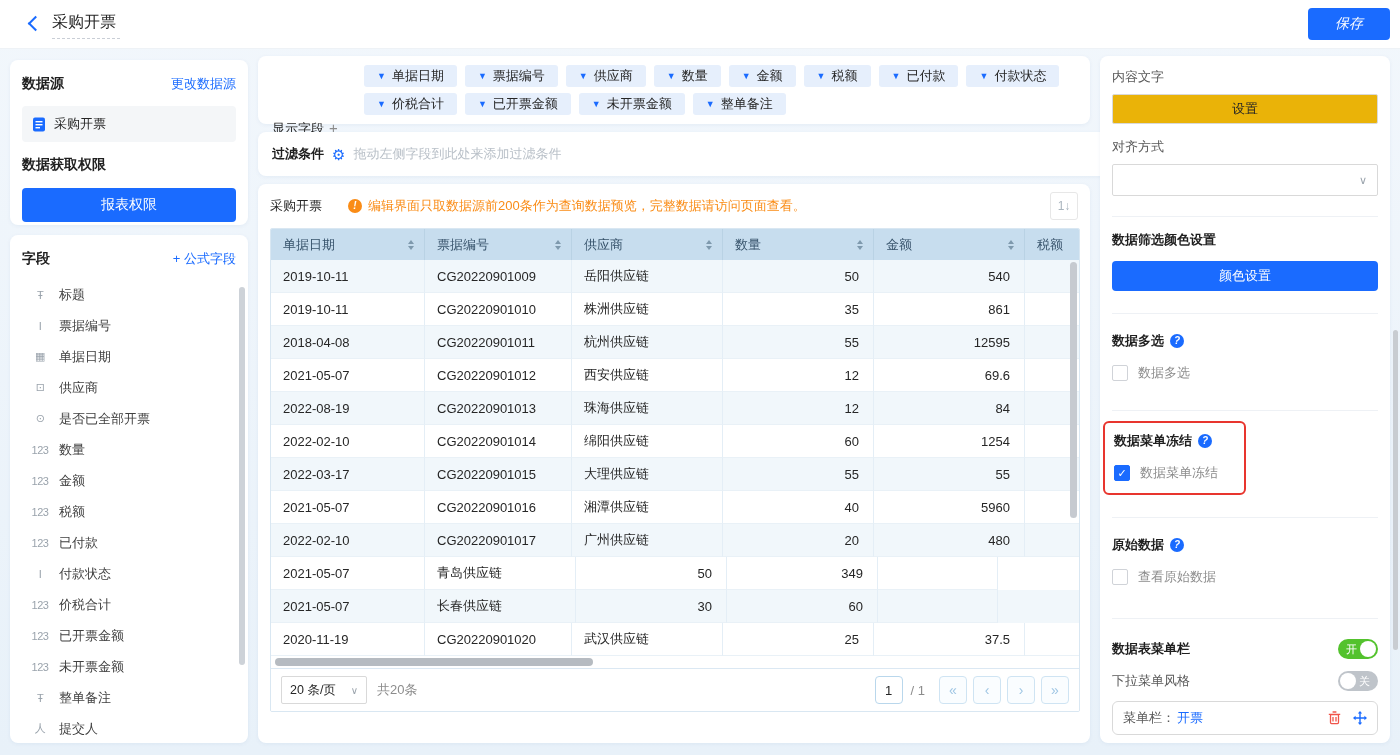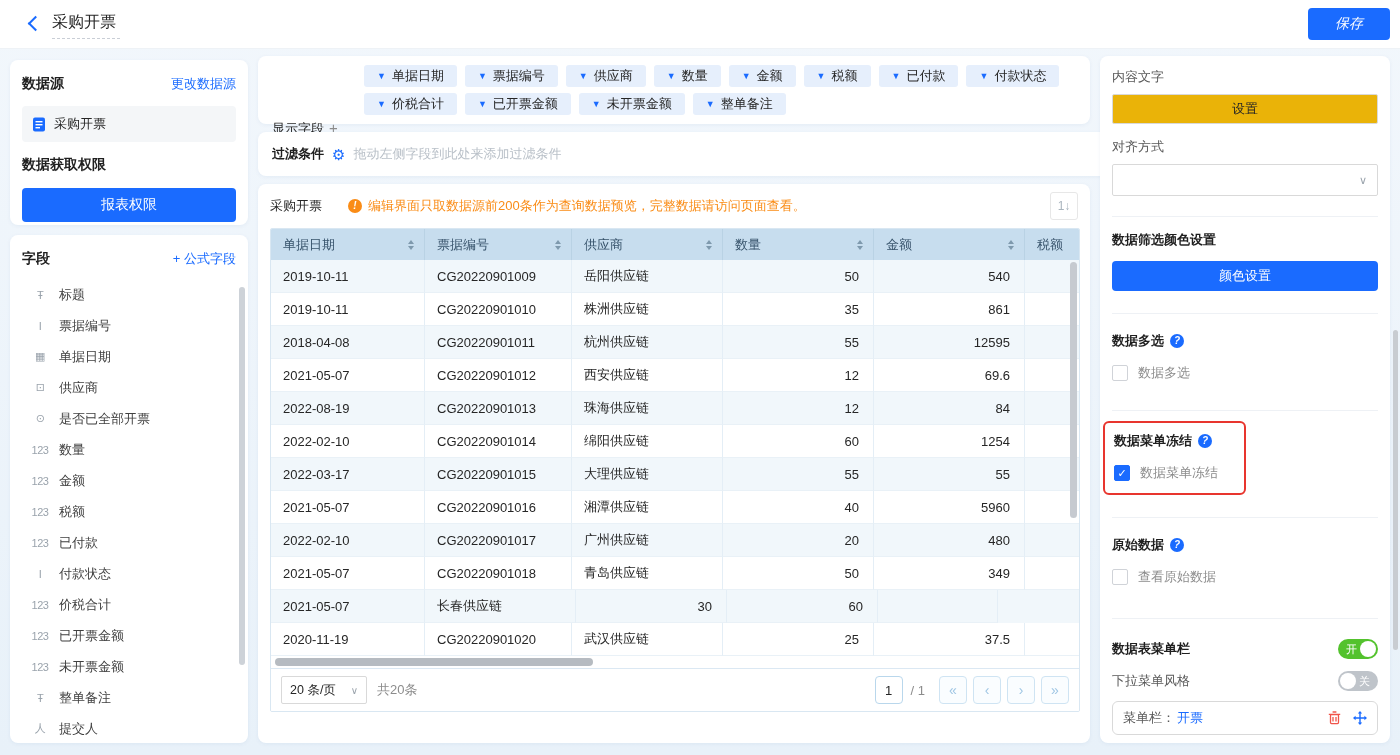--- a/index.html
+++ b/index.html
@@ -436,21 +436,20 @@
             <span class="tc c0">2022-02-10</span>
             <span class="tc c1">CG20220901017</span>
             <span class="tc c2">广州供应链</span>
             <span class="tc c3 num">20</span>
             <span class="tc c4 num">480</span>
             <span class="tc c5"></span>
           </div>
 
           <div class="trow">
             <span class="tc c0">2021-05-07</span>
-            <span class="tc c1">CG20220901018</span>
             <span class="tc c2">青岛供应链</span>
             <span class="tc c3 num">50</span>
             <span class="tc c4 num">349</span>
             <span class="tc c5"></span>
           </div>
 
           <div class="trow">
             <span class="tc c0">2021-05-07</span>
             <span class="tc c2">长春供应链</span>
             <span class="tc c3 num">30</span>

